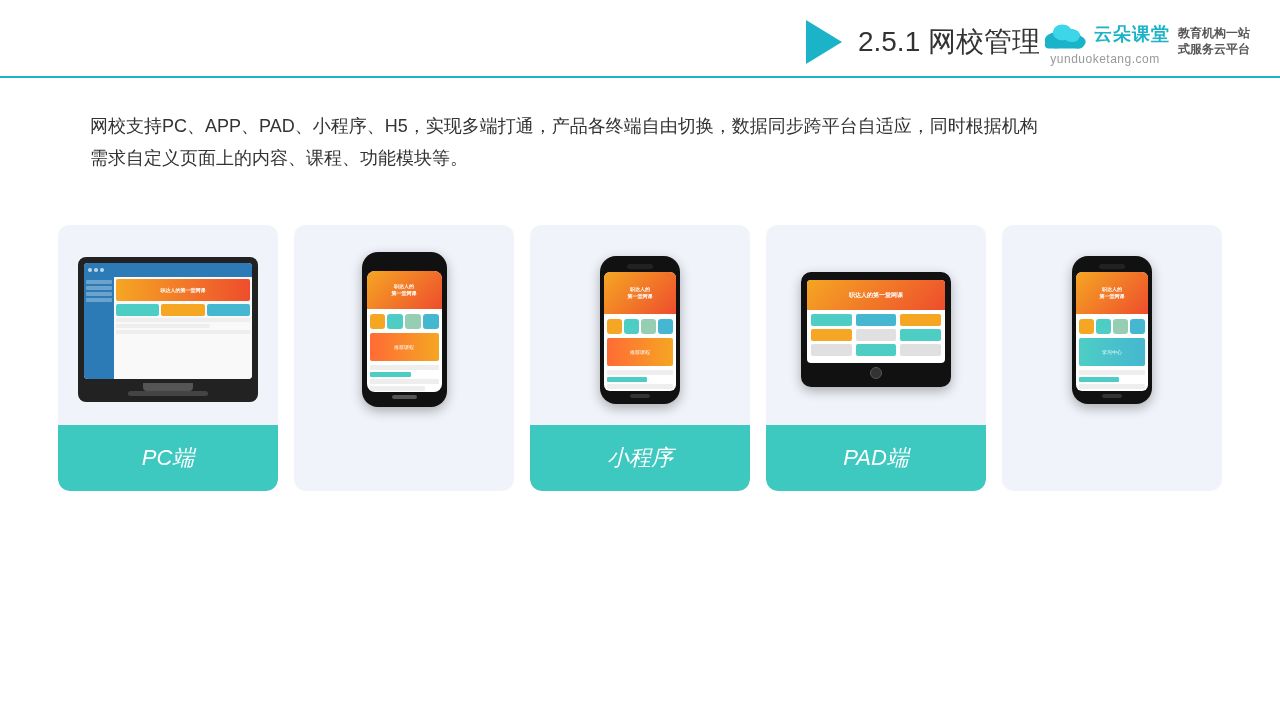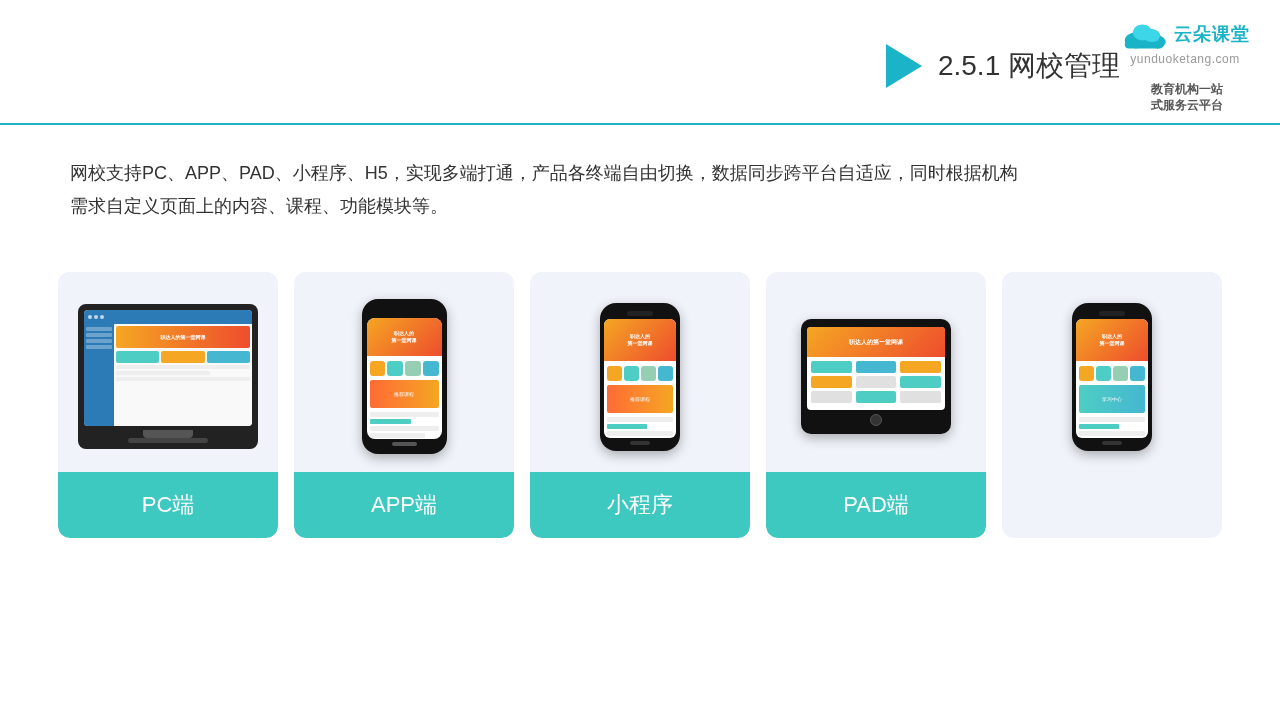--- a/index.html
+++ b/index.html
@@ -74,22 +74,21 @@
       font-size: 12px;
       color: #555;
       margin-left: 4px;
       line-height: 1.3;
       text-align: left;
       font-weight: bold;
     }
     .logo-right {
       display: flex;
       align-items: center;
-      gap: 16px;
-      flex-direction: column;
+      gap: 4px;
     }
 
     
     .description {
       padding: 32px 70px 20px 70px;
       font-size: 18px;
       color: #333;
       line-height: 1.8;
     }
 
@@ -125,20 +124,21 @@
 
     .card-label {
       background: #3dc8c0;
       color: #fff;
       text-align: center;
       font-size: 22px;
       font-weight: 500;
       padding: 18px 10px;
       width: 100%;
       border-radius: 0 0 12px 12px;
+      font-style: italic;
     }
 
     
     
     .pc-monitor {
       width: 180px;
       height: 145px;
       background: #222;
       border-radius: 8px;
       padding: 6px;
@@ -383,21 +383,21 @@
       <span class="logo-url">yunduoketang.com</span>
     </div>
     <div class="logo-tagline">
       <span style="white-space:pre-line;font-size:12px;color:#555;">教育机构一站
 式服务云平台</span>
     </div>
   </div>
 </div>
 
 <div class="description">
-  <p style="white-space:pre-line;">网校支持PC、APP、PAD、小程序、H5，实现多端打通，产品各终端自由切换，数据同步跨平台自适应，同时根据机构
+  <p style="white-space:pre-line;margin-left:20px;">网校支持PC、APP、PAD、小程序、H5，实现多端打通，产品各终端自由切换，数据同步跨平台自适应，同时根据机构
 需求自定义页面上的内容、课程、功能模块等。</p>
 </div>
 
 <div class="cards-container">
 
   <div class="card">
     <div class="card-image-area">
       <div class="pc-monitor">
         <div class="pc-screen">
           <div class="pc-screen-inner">
@@ -456,21 +456,20 @@
               </div>
             <div class="s-row"></div>
             <div class="s-row colored"></div>
             <div class="s-row"></div>
             <div class="s-row" style="width:80%;"></div>
           </div>
         </div>
         <div class="phone-home"></div>
       </div>
     </div>
-    <div class="card-label">APP端</div>
   </div>
 
   <div class="card">
     <div class="card-image-area">
       <div class="mini-phone">
         <div class="mini-notch"></div>
         <div class="mini-screen">
           <div class="screen-top" style="height:42px;">
             <div class="screen-top-text">职达人的<br>第一堂网课</div>
           </div>

